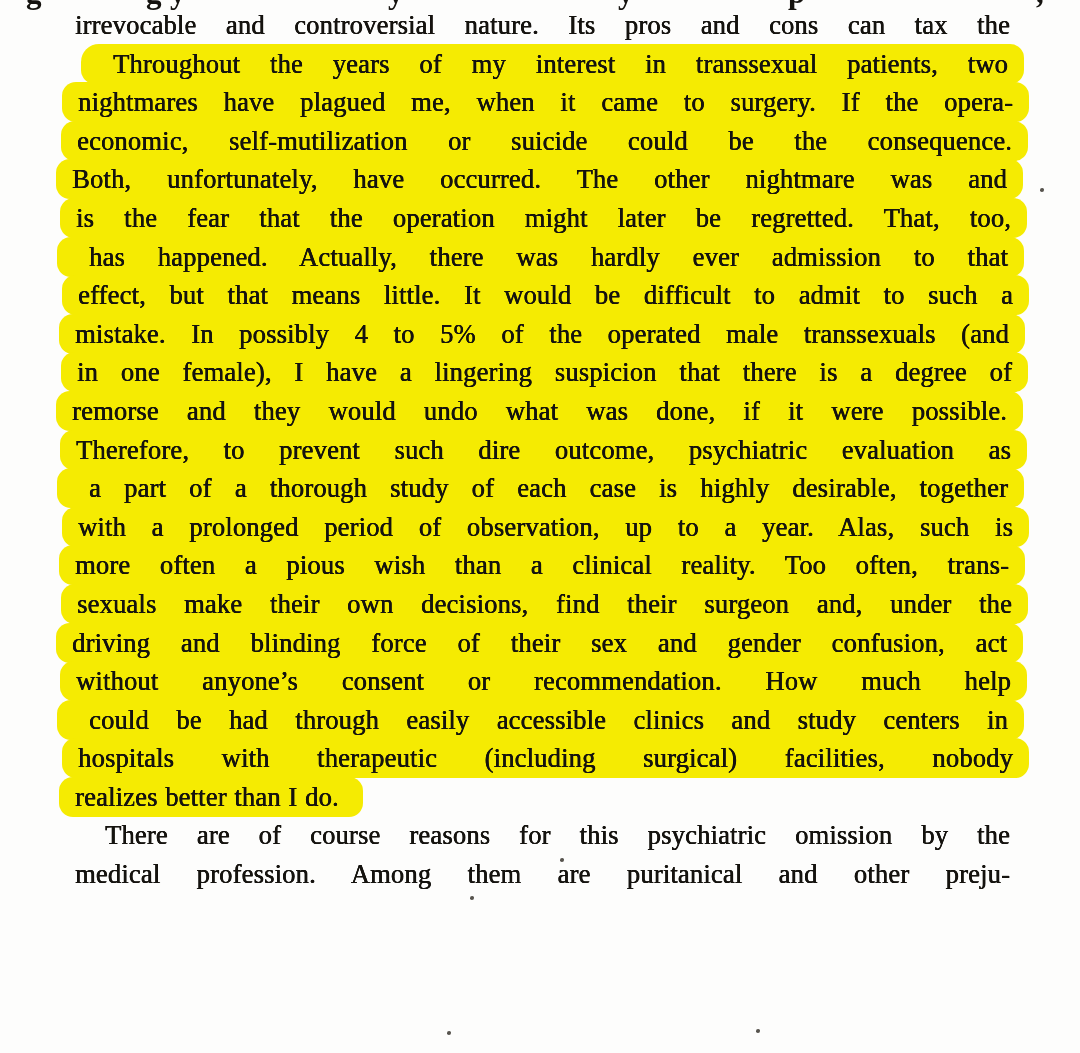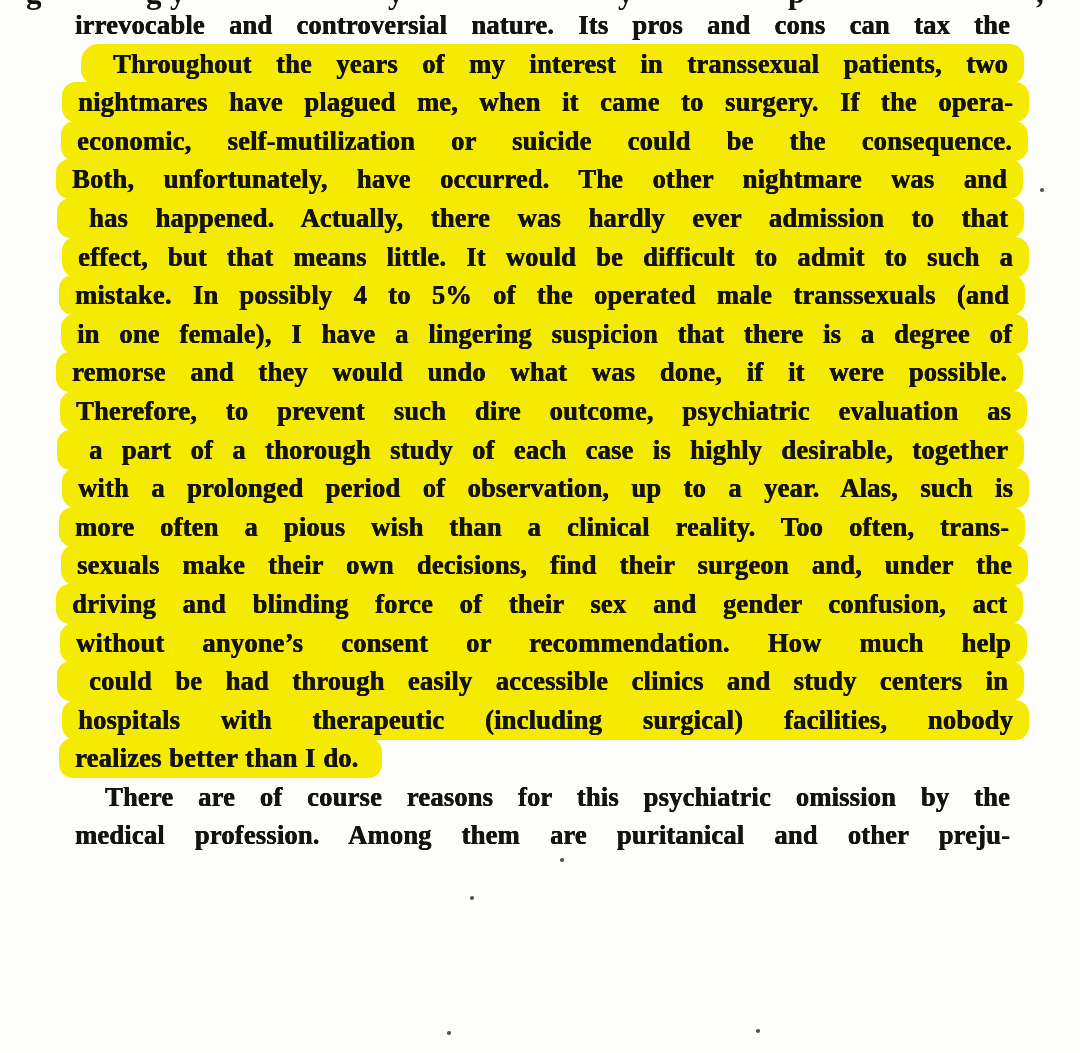--- a/index.html
+++ b/index.html
@@ -30,21 +30,21 @@
   .para { margin: 0; }
   .line {
     height: 38.6px; line-height: 38.6px;
     font-size: 26.5px;
     letter-spacing: 0.2px; word-spacing: 0.8px;
     text-align: left;
     text-shadow: 0.45px 0 0 var(--ink, #15130f), 0 0.35px 0 var(--ink, #15130f);
   }
   .line.jfy { text-align: justify; text-align-last: justify; text-justify: inter-word; }
   .line.ind { text-indent: 30px; }
-  .linetext { position: relative; font-weight: bold; }
+  .linetext { position: relative; }
   
   .hlbg {
     background: var(--hl, #f6ec04);
     padding: 5px 16px; margin: 0 -16px;
     border-radius: 14px;
     box-decoration-break: clone;
   }
   .hlbg.m0 { margin: 0 -14px 0 -18px; padding-left: 32px; }
   .hlbg.m1 { margin: 0 -19px 0 -13px; }
   .hlbg.m2 { margin: 0 -15px 0 -16px; }
@@ -74,20 +74,21 @@
     </div>
   <div class="textcol">
       <div class="para">
         <div class="line jfy"><span class="linetext">irrevocable and controversial nature. Its pros and cons can tax the</span></div>
       </div>
       <div class="para">
         <div class="line jfy ind"><span class="linetext hlbg m0 hl-first">Throughout the years of my interest in transsexual patients, two</span></div>
         <div class="line jfy"><span class="linetext hlbg m1">nightmares have plagued me, when it came to surgery. If the opera-</span></div>
         <div class="line jfy"><span class="linetext hlbg m3">economic, self-mutilization or suicide could be the consequence.</span></div>
         <div class="line jfy"><span class="linetext hlbg m4">Both, unfortunately, have occurred. The other nightmare was and</span></div>
+        <div class="line jfy"><span class="linetext hlbg m5">is the fear that the operation might later be regretted. That, too,</span></div>
         <div class="line jfy"><span class="linetext hlbg m0">has happened. Actually, there was hardly ever admission to that</span></div>
         <div class="line jfy"><span class="linetext hlbg m1">effect, but that means little. It would be difficult to admit to such a</span></div>
         <div class="line jfy"><span class="linetext hlbg m2">mistake. In possibly 4 to 5% of the operated male transsexuals (and</span></div>
         <div class="line jfy"><span class="linetext hlbg m3">in one female), I have a lingering suspicion that there is a degree of</span></div>
         <div class="line jfy"><span class="linetext hlbg m4">remorse and they would undo what was done, if it were possible.</span></div>
         <div class="line jfy"><span class="linetext hlbg m5">Therefore, to prevent such dire outcome, psychiatric evaluation as</span></div>
         <div class="line jfy"><span class="linetext hlbg m0">a part of a thorough study of each case is highly desirable, together</span></div>
         <div class="line jfy"><span class="linetext hlbg m1">with a prolonged period of observation, up to a year. Alas, such is</span></div>
         <div class="line jfy"><span class="linetext hlbg m2">more often a pious wish than a clinical reality. Too often, trans-</span></div>
         <div class="line jfy"><span class="linetext hlbg m3">sexuals make their own decisions, find their surgeon and, under the</span></div>

